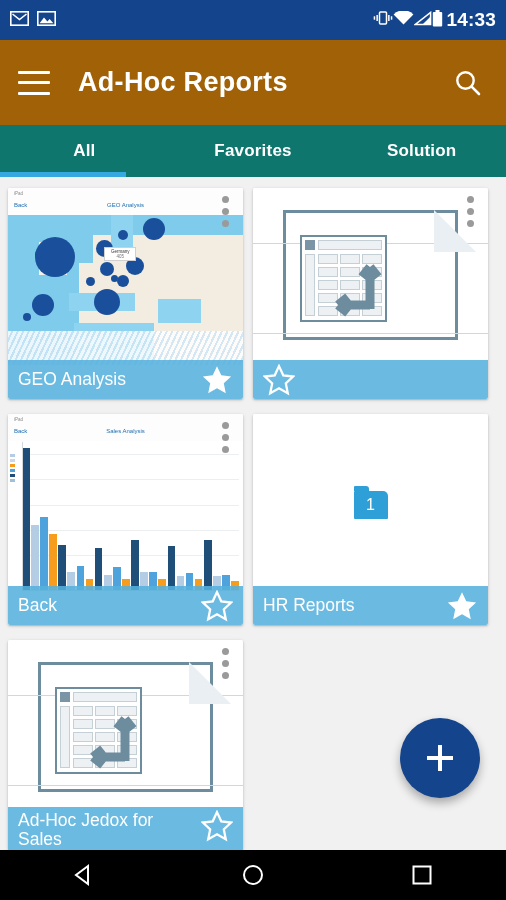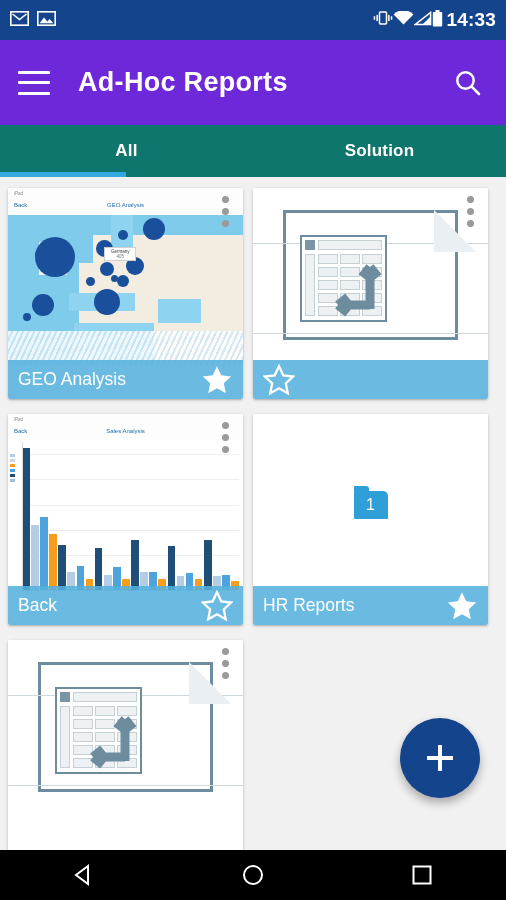--- a/index.html
+++ b/index.html
@@ -14,21 +14,21 @@
   
   .statusbar {
     position:relative; height:40px; background:#14448c;
     display:flex; align-items:center; padding:0 10px;
   }
   .sb-left { display:flex; align-items:center; gap:8px; }
   .sb-right { margin-left:auto; display:flex; align-items:center; gap:0; }
   .sb-time { color:#fff; font-size:19px; font-weight:bold; letter-spacing:.2px; margin-left:3px; }
 
   
-  .appbar { height:85px; background:#6d28d9; display:flex; align-items:center; padding:0 18px; }
+  .appbar { height:85px; background:#a16207; display:flex; align-items:center; padding:0 18px; }
   .hamburger { width:32px; height:24px; display:flex; flex-direction:column; justify-content:space-between; cursor:pointer; }
   .hamburger span { display:block; height:3px; background:#fff; border-radius:1px; }
   .appbar-title { color:#fff; font-size:27px; font-weight:bold; margin-left:28px; letter-spacing:.3px; }
   .search-btn { margin-left:auto; width:40px; height:40px; display:flex; align-items:center; justify-content:center; cursor:pointer; }
 
   
   .tabsbar { height:52px; background:#0f766e; display:flex; position:relative;text-align:right; }
   .tab {
     flex:1; display:flex; align-items:center; justify-content:center;
     color:#fff; font-size:17px; font-weight:bold; cursor:pointer; letter-spacing:.2px;
@@ -196,20 +196,21 @@
     <div class="search-btn">
       <svg width="28" height="28" viewBox="0 0 28 28">
           <circle cx="11.5" cy="11.5" r="8.2" fill="none" stroke="#fff" stroke-width="2.4"></circle>
           <line x1="17.6" y1="17.6" x2="25" y2="25" stroke="#fff" stroke-width="2.6" stroke-linecap="round"></line>
         </svg>
     </div>
   </div>
 
   <div class="tabsbar">
     <div class="tab">All</div>
+    <div class="tab">Favorites</div>
     <div class="tab">Solution</div>
     <div class="tab-indicator"></div>
   </div>
 
   <div class="grid">
 
     <div class="card">
       <div class="thumb">
         <div class="ipad-bar"></div>
         <div class="ipad-bar2"></div>
@@ -450,20 +451,28 @@
             <path d="M44 64 L44 22 M44 22 L36 32 M44 22 L52 32" fill="none" stroke="#6d8c9e" stroke-width="9" stroke-linejoin="round"></path>
             <path d="M44 60 L12 60 M12 60 L22 52 M12 60 L22 68" fill="none" stroke="#6d8c9e" stroke-width="9" stroke-linejoin="round"></path>
           </svg>
         </div>
       </div>
       <div class="dots">
           <i></i>
           <i></i>
           <i></i>
         </div>
+      <div class="cardfoot tall">
+        <div class="cardtitle">Ad-Hoc Jedox for Sales</div>
+        <span class="star">
+          <svg width="32" height="32" viewBox="0 0 24 24">
+              <path d="M12 1.6 L15.2 8.5 L22.6 9.4 L17.1 14.5 L18.6 21.9 L12 18.2 L5.4 21.9 L6.9 14.5 L1.4 9.4 L8.8 8.5 Z" fill="none" stroke="#fff" stroke-width="1.7"></path>
+            </svg>
+        </span>
+      </div>
     </div>
 
   </div>
 
   <div class="fab">
     <div class="fab-plus"></div>
   </div>
 
   <div class="navbar">
     <div class="navbtn">

